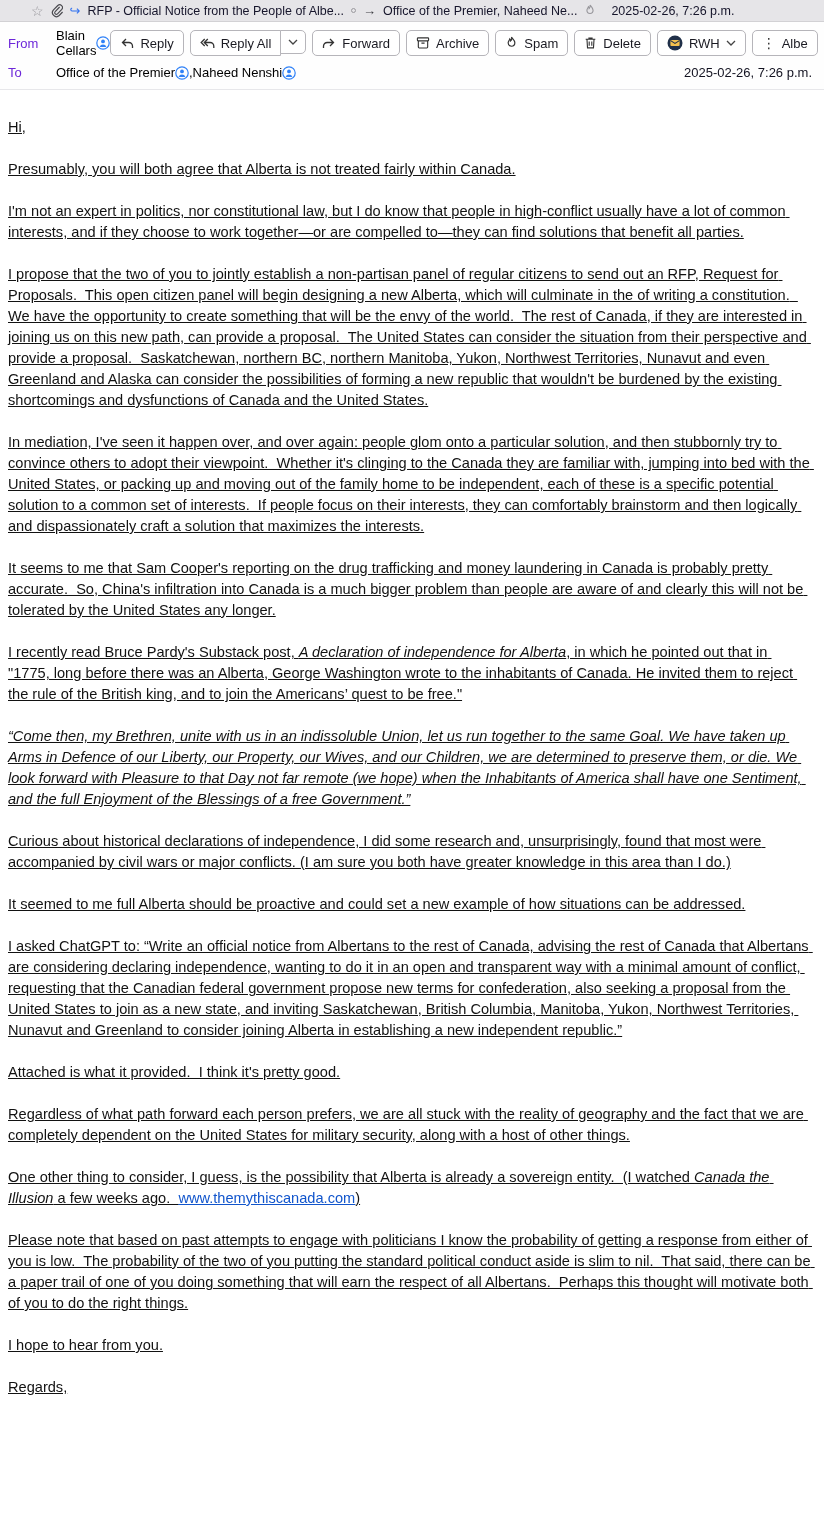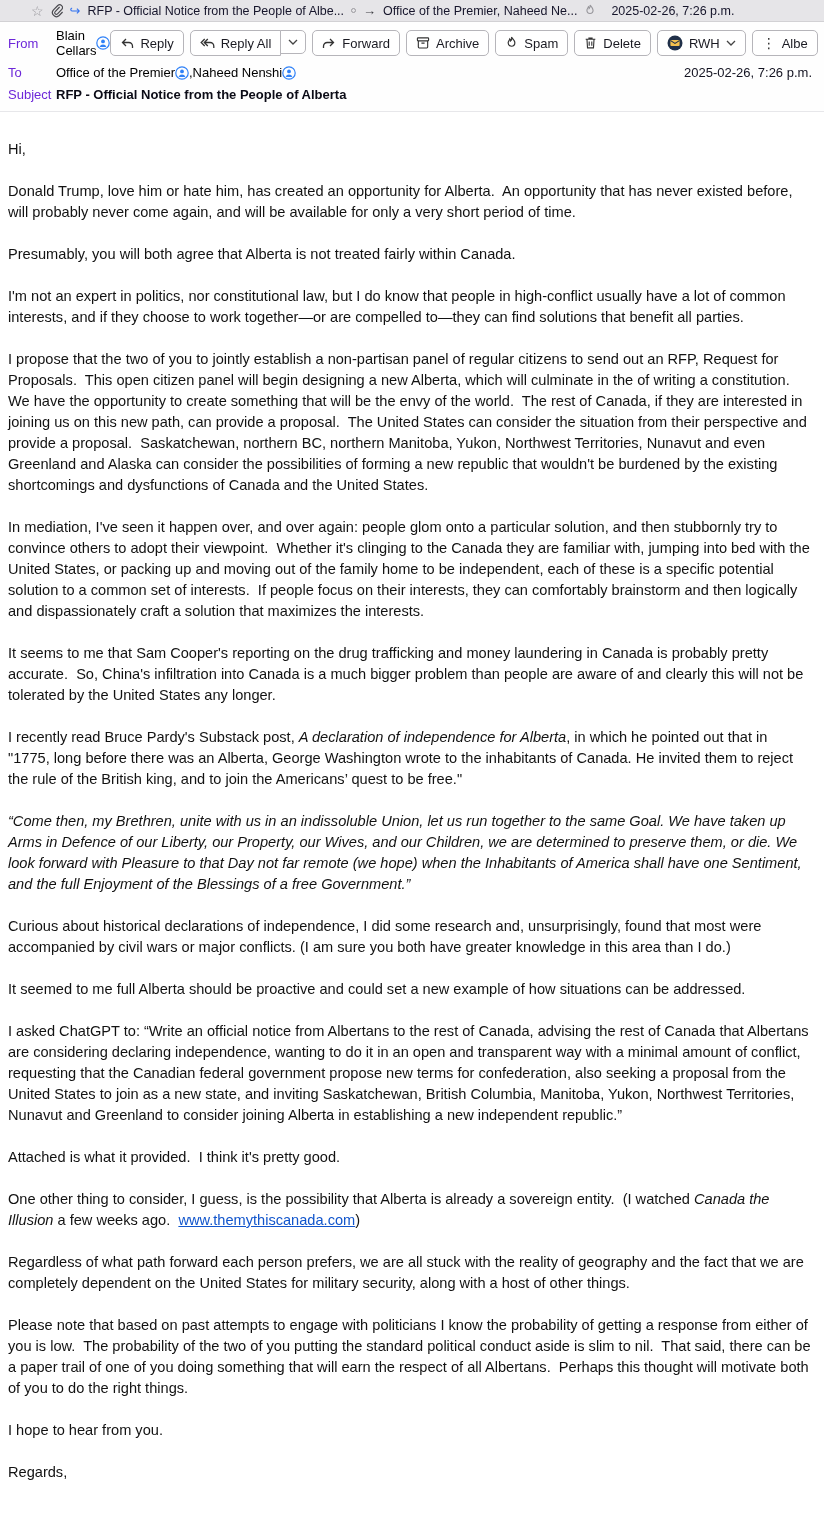--- a/index.html
+++ b/index.html
@@ -43,21 +43,21 @@
   .btn-group { display:inline-flex; }
   .btn-group .btn-seg:first-child { border-top-right-radius:0; border-bottom-right-radius:0; }
   .btn-group .btn-seg:last-child {
     border-top-left-radius:0; border-bottom-left-radius:0;
     margin-left:-1px; padding:0 7px;
   }
   .btn svg, .btn-seg svg { display:block; flex:none; }
   .more-dots { font-size:14px; color:#333; }
   
   .email-body { padding:27px 12px 20px 8px; font-size:14.6px; line-height:21px; color:#121212; }
-  .email-body p { margin:0 0 21px 0; white-space:pre-wrap; }
+  .email-body p { margin:0 0 21px 0; white-space:pre-wrap;text-decoration:underline; }
   .it { font-style:italic;text-align:center; }
   .email-body a { color:#1155cc; text-decoration:underline; }
 </style>
 </head>
 <body>
 
 <div class="thread-bar">
   <span class="tb-star">☆</span>
   <span class="tb-clip">
     <svg width="12" height="14" viewBox="0 0 12 14">
@@ -173,39 +173,34 @@
         <svg width="14" height="14" viewBox="0 0 14 14">
             <circle cx="7" cy="7" r="6.2" fill="none" stroke="#2f81f7" stroke-width="1.2"></circle>
             <circle cx="7" cy="5.4" r="1.9" fill="#2f81f7"></circle>
             <path d="M3.6 10.9a3.6 3.6 0 0 1 6.8 0z" fill="#2f81f7"></path>
           </svg>
       </span>
     </span>
     <span class="hdr-date">2025-02-26, 7:26 p.m.</span>
   </div>
 
-  <div class="hdr-row">
-    <span class="hdr-label">Subject</span>
-    <span class="subject-value">RFP - Official Notice from the People of Alberta</span>
-  </div>
 
 </div>
 
 <div class="email-body">
     <p><span>Hi,</span></p>
-    <p><span>Donald Trump, love him or hate him, has created an opportunity for Alberta.  An opportunity that has never existed before, will probably never come again, and will be available for only a very short period of time.</span></p>
     <p><span>Presumably, you will both agree that Alberta is not treated fairly within Canada.</span></p>
     <p><span>I'm not an expert in politics, nor constitutional law, but I do know that people in high-conflict usually have a lot of common interests, and if they choose to work together—or are compelled to—they can find solutions that benefit all parties.</span></p>
     <p><span>I propose that the two of you to jointly establish a non-partisan panel of regular citizens to send out an RFP, Request for Proposals.  This open citizen panel will begin designing a new Alberta, which will culminate in the of writing a constitution.  We have the opportunity to create something that will be the envy of the world.  The rest of Canada, if they are interested in joining us on this new path, can provide a proposal.  The United States can consider the situation from their perspective and provide a proposal.  Saskatchewan, northern BC, northern Manitoba, Yukon, Northwest Territories, Nunavut and even Greenland and Alaska can consider the possibilities of forming a new republic that wouldn't be burdened by the existing shortcomings and dysfunctions of Canada and the United States.</span></p>
     <p><span>In mediation, I've seen it happen over, and over again: people glom onto a particular solution, and then stubbornly try to convince others to adopt their viewpoint.  Whether it's clinging to the Canada they are familiar with, jumping into bed with the United States, or packing up and moving out of the family home to be independent, each of these is a specific potential solution to a common set of interests.  If people focus on their interests, they can comfortably brainstorm and then logically and dispassionately craft a solution that maximizes the interests.</span></p>
     <p><span>It seems to me that Sam Cooper's reporting on the drug trafficking and money laundering in Canada is probably pretty accurate.  So, China's infiltration into Canada is a much bigger problem than people are aware of and clearly this will not be tolerated by the United States any longer.</span></p>
     <p><span>I recently read Bruce Pardy's Substack post, </span><span class="it">A declaration of independence for Alberta</span><span>, in which he pointed out that in "1775, long before there was an Alberta, George Washington wrote to the inhabitants of Canada. He invited them to reject the rule of the British king, and to join the Americans’ quest to be free."</span></p>
     <p><span class="it">“Come then, my Brethren, unite with us in an indissoluble Union, let us run together to the same Goal. We have taken up Arms in Defence of our Liberty, our Property, our Wives, and our Children, we are determined to preserve them, or die. We look forward with Pleasure to that Day not far remote (we hope) when the Inhabitants of America shall have one Sentiment, and the full Enjoyment of the Blessings of a free Government.”</span></p>
     <p><span>Curious about historical declarations of independence, I did some research and, unsurprisingly, found that most were accompanied by civil wars or major conflicts. (I am sure you both have greater knowledge in this area than I do.)</span></p>
     <p><span>It seemed to me full Alberta should be proactive and could set a new example of how situations can be addressed.</span></p>
     <p><span>I asked ChatGPT to: “Write an official notice from Albertans to the rest of Canada, advising the rest of Canada that Albertans are considering declaring independence, wanting to do it in an open and transparent way with a minimal amount of conflict, requesting that the Canadian federal government propose new terms for confederation, also seeking a proposal from the United States to join as a new state, and inviting Saskatchewan, British Columbia, Manitoba, Yukon, Northwest Territories, Nunavut and Greenland to consider joining Alberta in establishing a new independent republic.”</span></p>
     <p><span>Attached is what it provided.  I think it's pretty good.</span></p>
+    <p><span>Regardless of what path forward each person prefers, we are all stuck with the reality of geography and the fact that we are completely dependent on the United States for military security, along with a host of other things.</span></p>
     <p><span>One other thing to consider, I guess, is the possibility that Alberta is already a sovereign entity.  (I watched </span><span class="it">Canada the Illusion</span><span> a few weeks ago.  </span><a href="#">www.themythiscanada.com</a><span>)</span></p>
-    <p><span>Regardless of what path forward each person prefers, we are all stuck with the reality of geography and the fact that we are completely dependent on the United States for military security, along with a host of other things.</span></p>
     <p><span>Please note that based on past attempts to engage with politicians I know the probability of getting a response from either of you is low.  The probability of the two of you putting the standard political conduct aside is slim to nil.  That said, there can be a paper trail of one of you doing something that will earn the respect of all Albertans.  Perhaps this thought will motivate both of you to do the right things.</span></p>
     <p><span>I hope to hear from you.</span></p>
     <p><span>Regards,</span></p>
   </div>
 
 </body></html>

